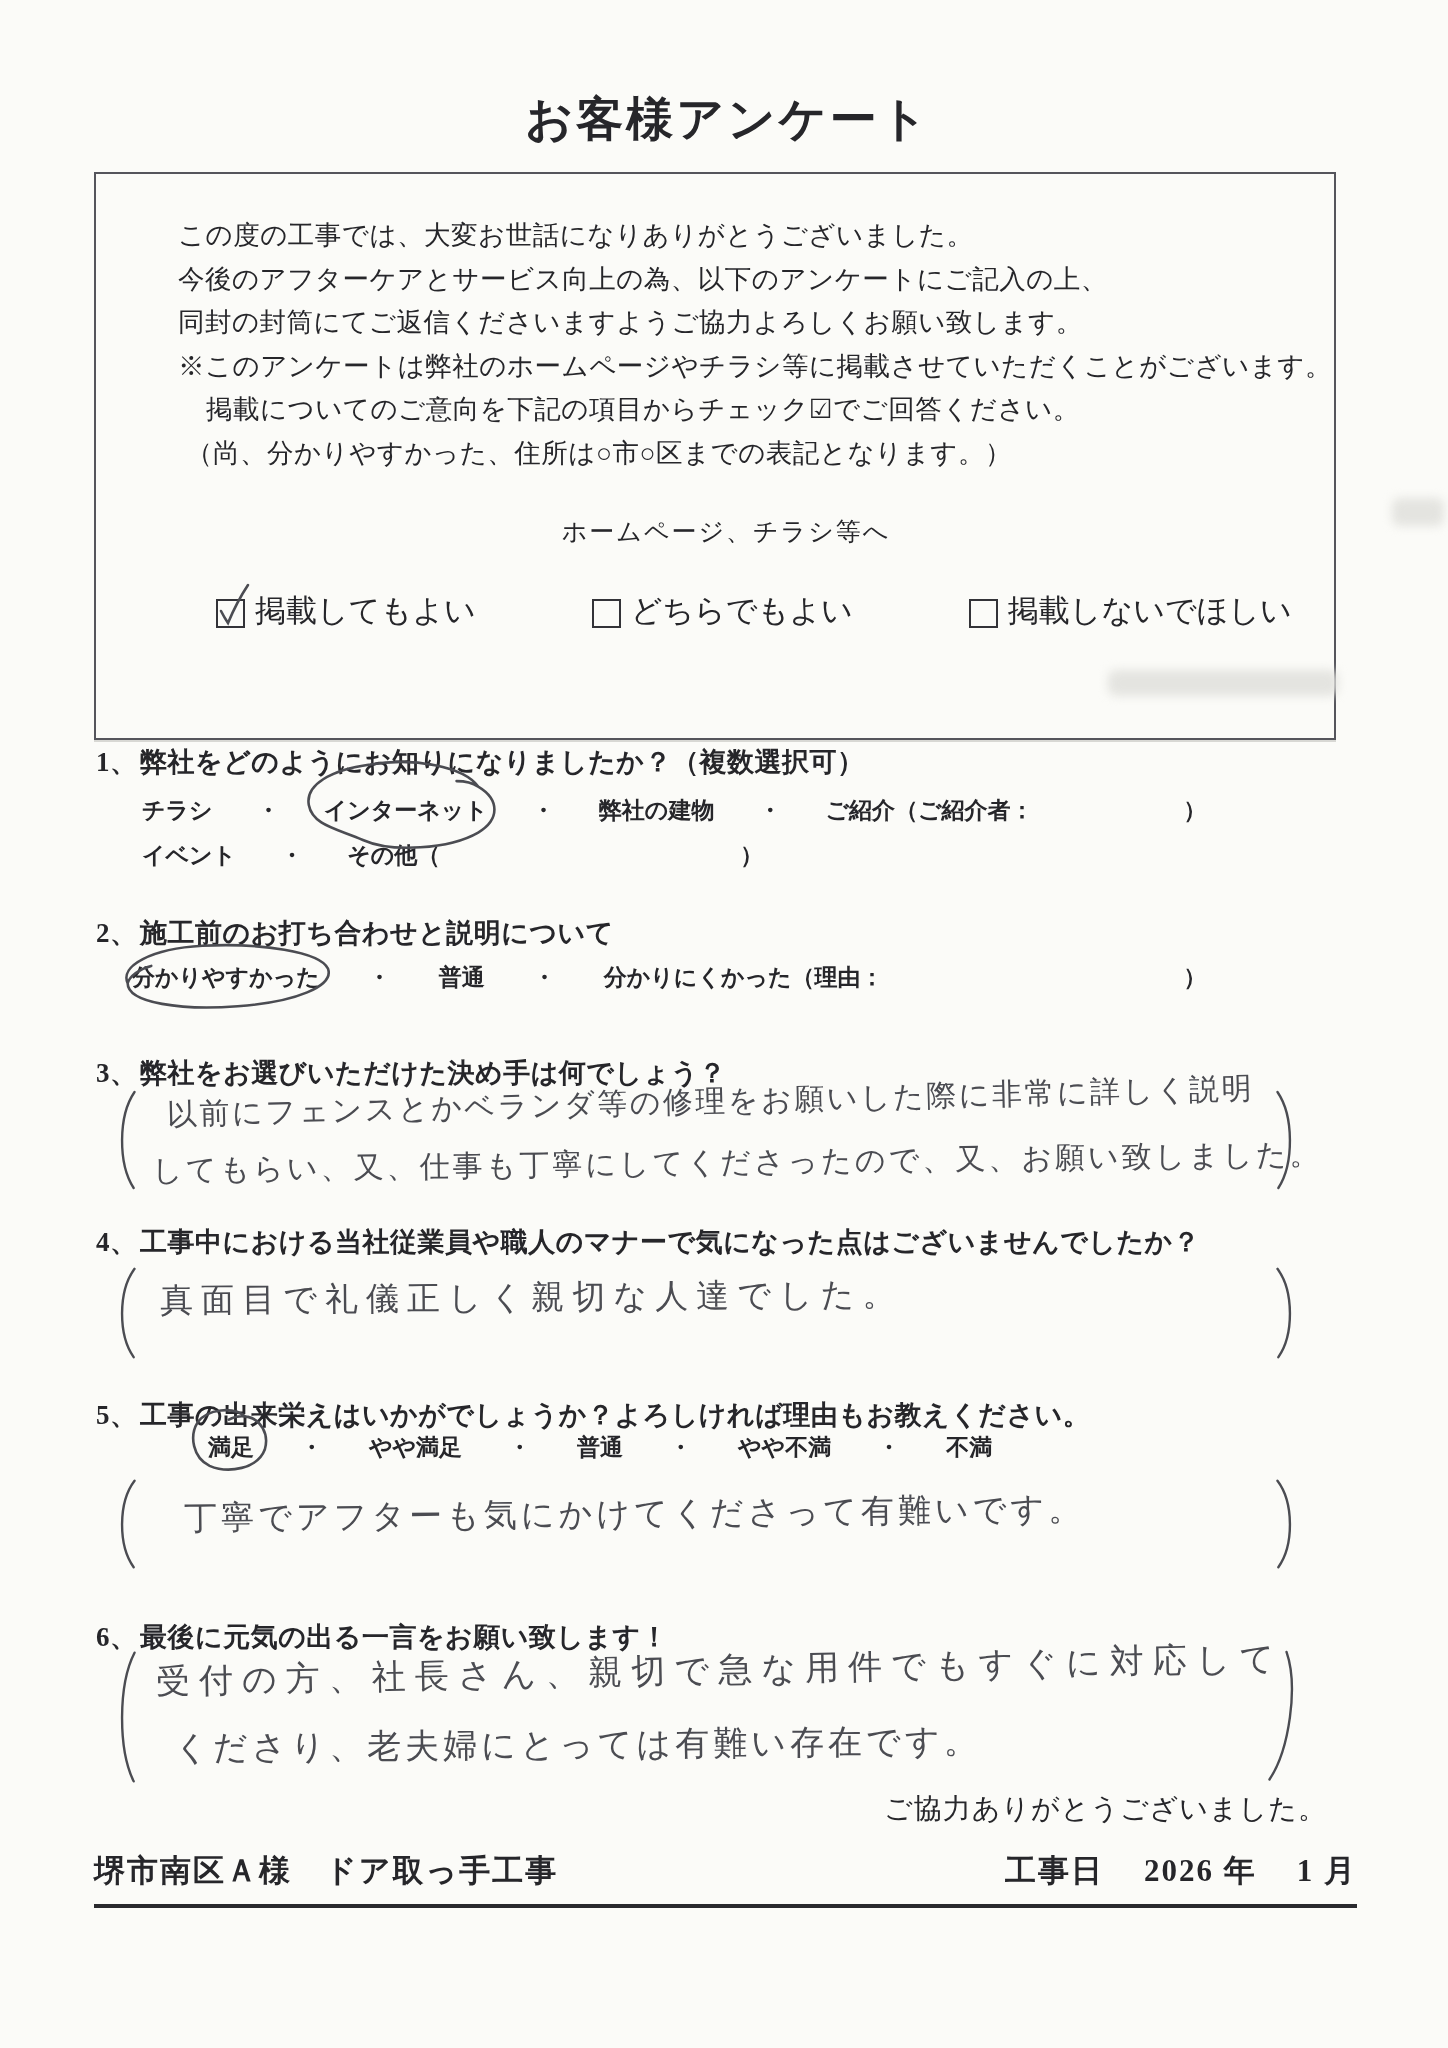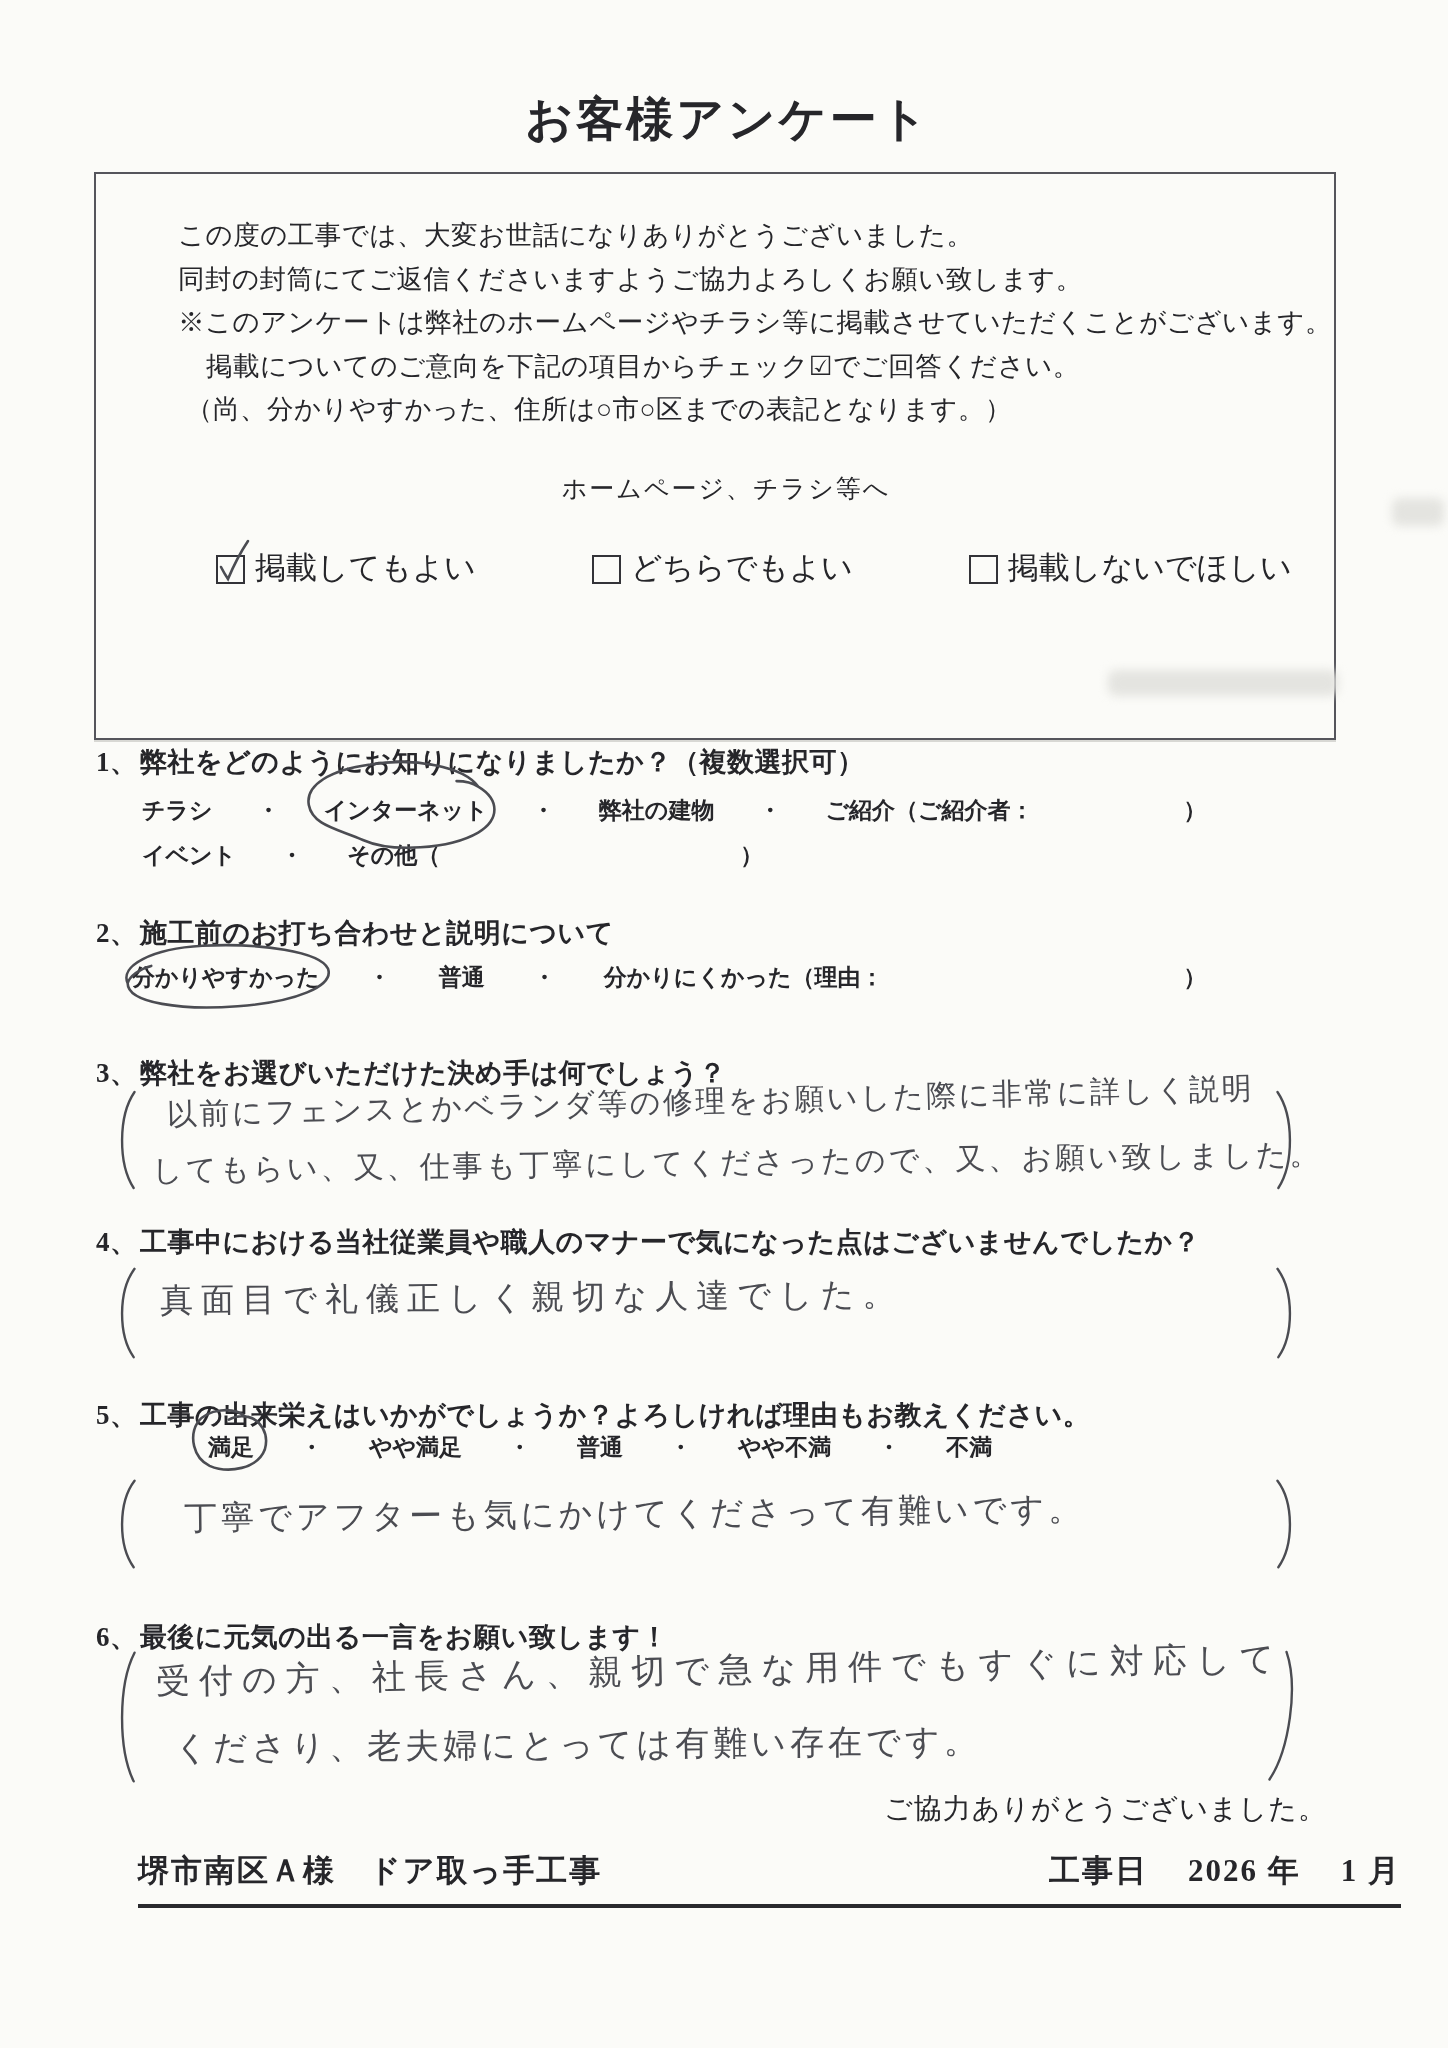--- a/index.html
+++ b/index.html
@@ -43,35 +43,36 @@
   .bracket{position:absolute;top:0;height:100%;width:26px;}
   .bracket.left{left:0;}
   .bracket.right{right:0;}
   .hw{font-family:"DejaVu Sans","Liberation Sans",sans-serif;color:#4b4c52;white-space:nowrap;}
   .hw-line{transform-origin:left center;}
   
   .closing{position:absolute;top:1790px;left:884px;font-size:28px;letter-spacing:1px;}
   .footer{
     position:absolute;top:1850px;left:94px;width:1263px;display:flex;align-items:baseline;
     border-bottom:4px solid #2a2a2e;padding-bottom:12px;
-    font-size:31px;font-weight:700;letter-spacing:2px;white-space:nowrap;margin-left:44px;
+    font-size:31px;font-weight:700;letter-spacing:2px;white-space:nowrap;
   }
   .footer-date{margin-left:auto;display:flex;gap:40px;}
   
   .smudge{position:absolute;background:#e4e4e0;filter:blur(5px);border-radius:8px;}
 </style>
 </head>
 <body>
 
 <div class="page">
 
   <h1 class="page-title">お客様アンケート</h1>
 
   <section class="intro-box">
     <p class="intro-line">この度の工事では、大変お世話になりありがとうございました。</p>
+    <p class="intro-line">今後のアフターケアとサービス向上の為、以下のアンケートにご記入の上、</p>
     <p class="intro-line">同封の封筒にてご返信くださいますようご協力よろしくお願い致します。</p>
     <p class="intro-line">※このアンケートは弊社のホームページやチラシ等に掲載させていただくことがございます。</p>
     <p class="intro-line indent-sm">掲載についてのご意向を下記の項目からチェック☑でご回答ください。</p>
     <p class="intro-line indent-xs">（尚、分かりやすかった、住所は○市○区までの表記となります。）</p>
 
     <p class="publish-heading">ホームページ、チラシ等へ</p>
 
     <div class="publish-row">
       <div class="pub-opt">
         <span class="cbx">

